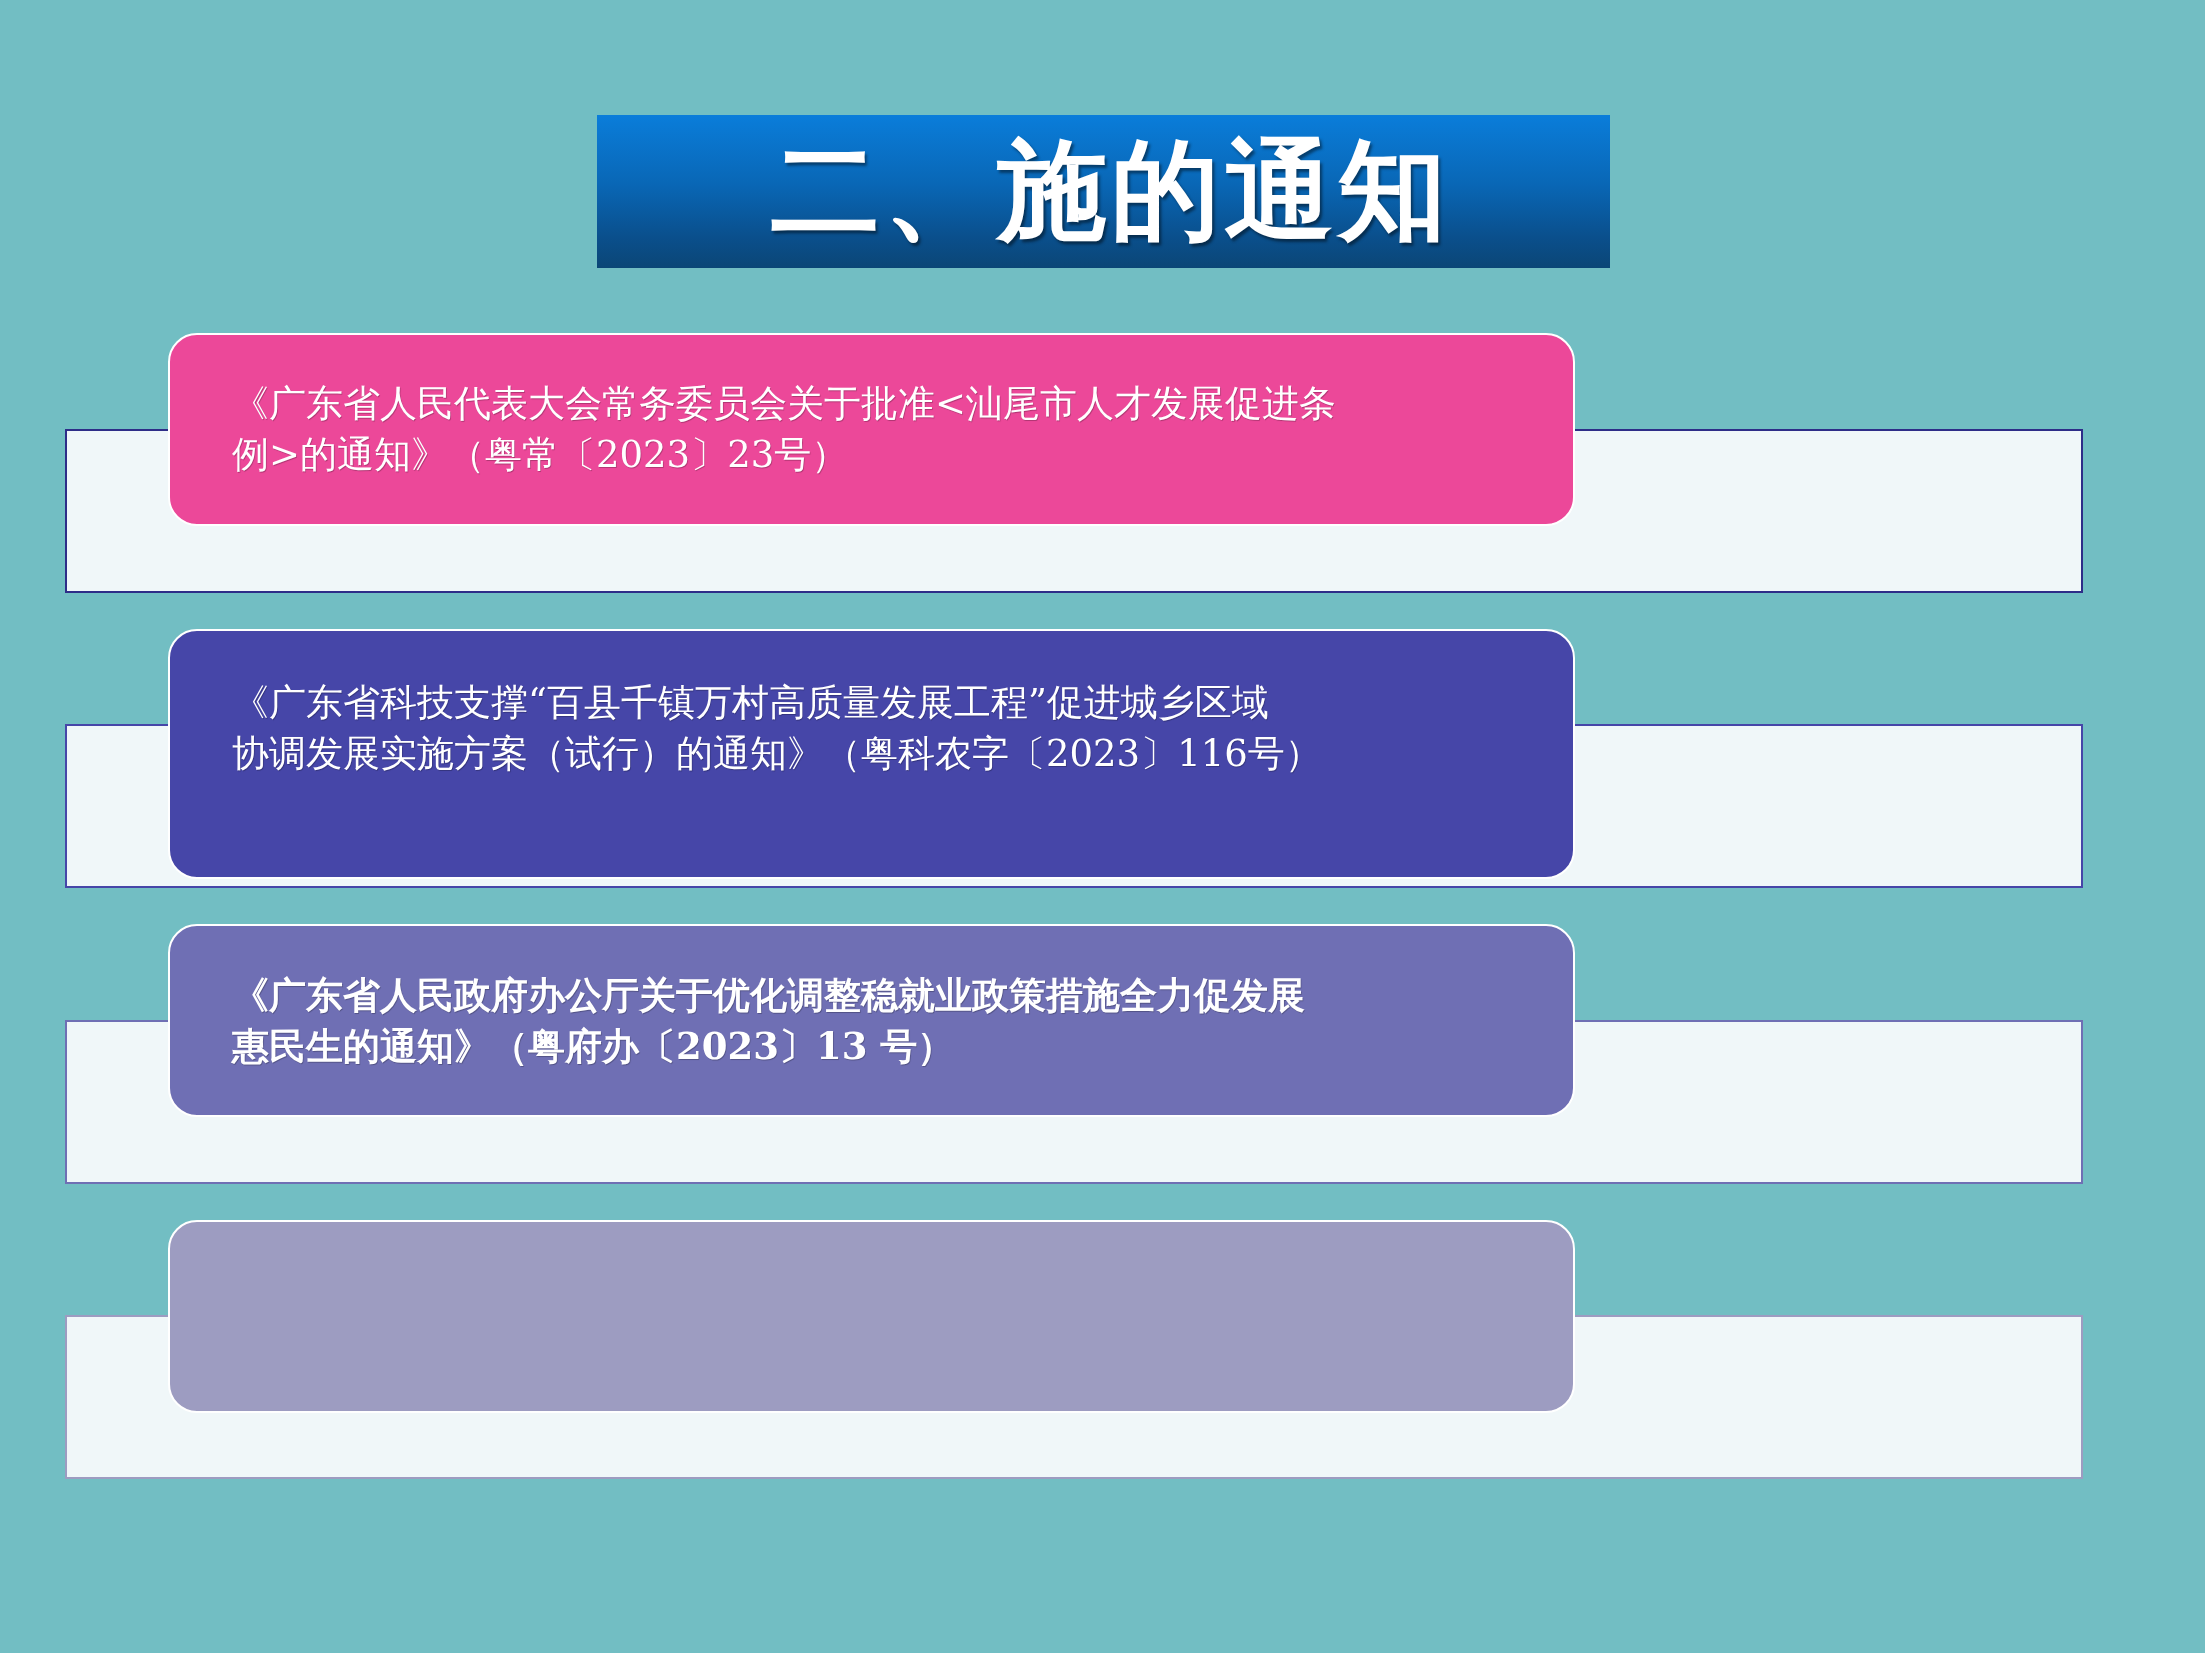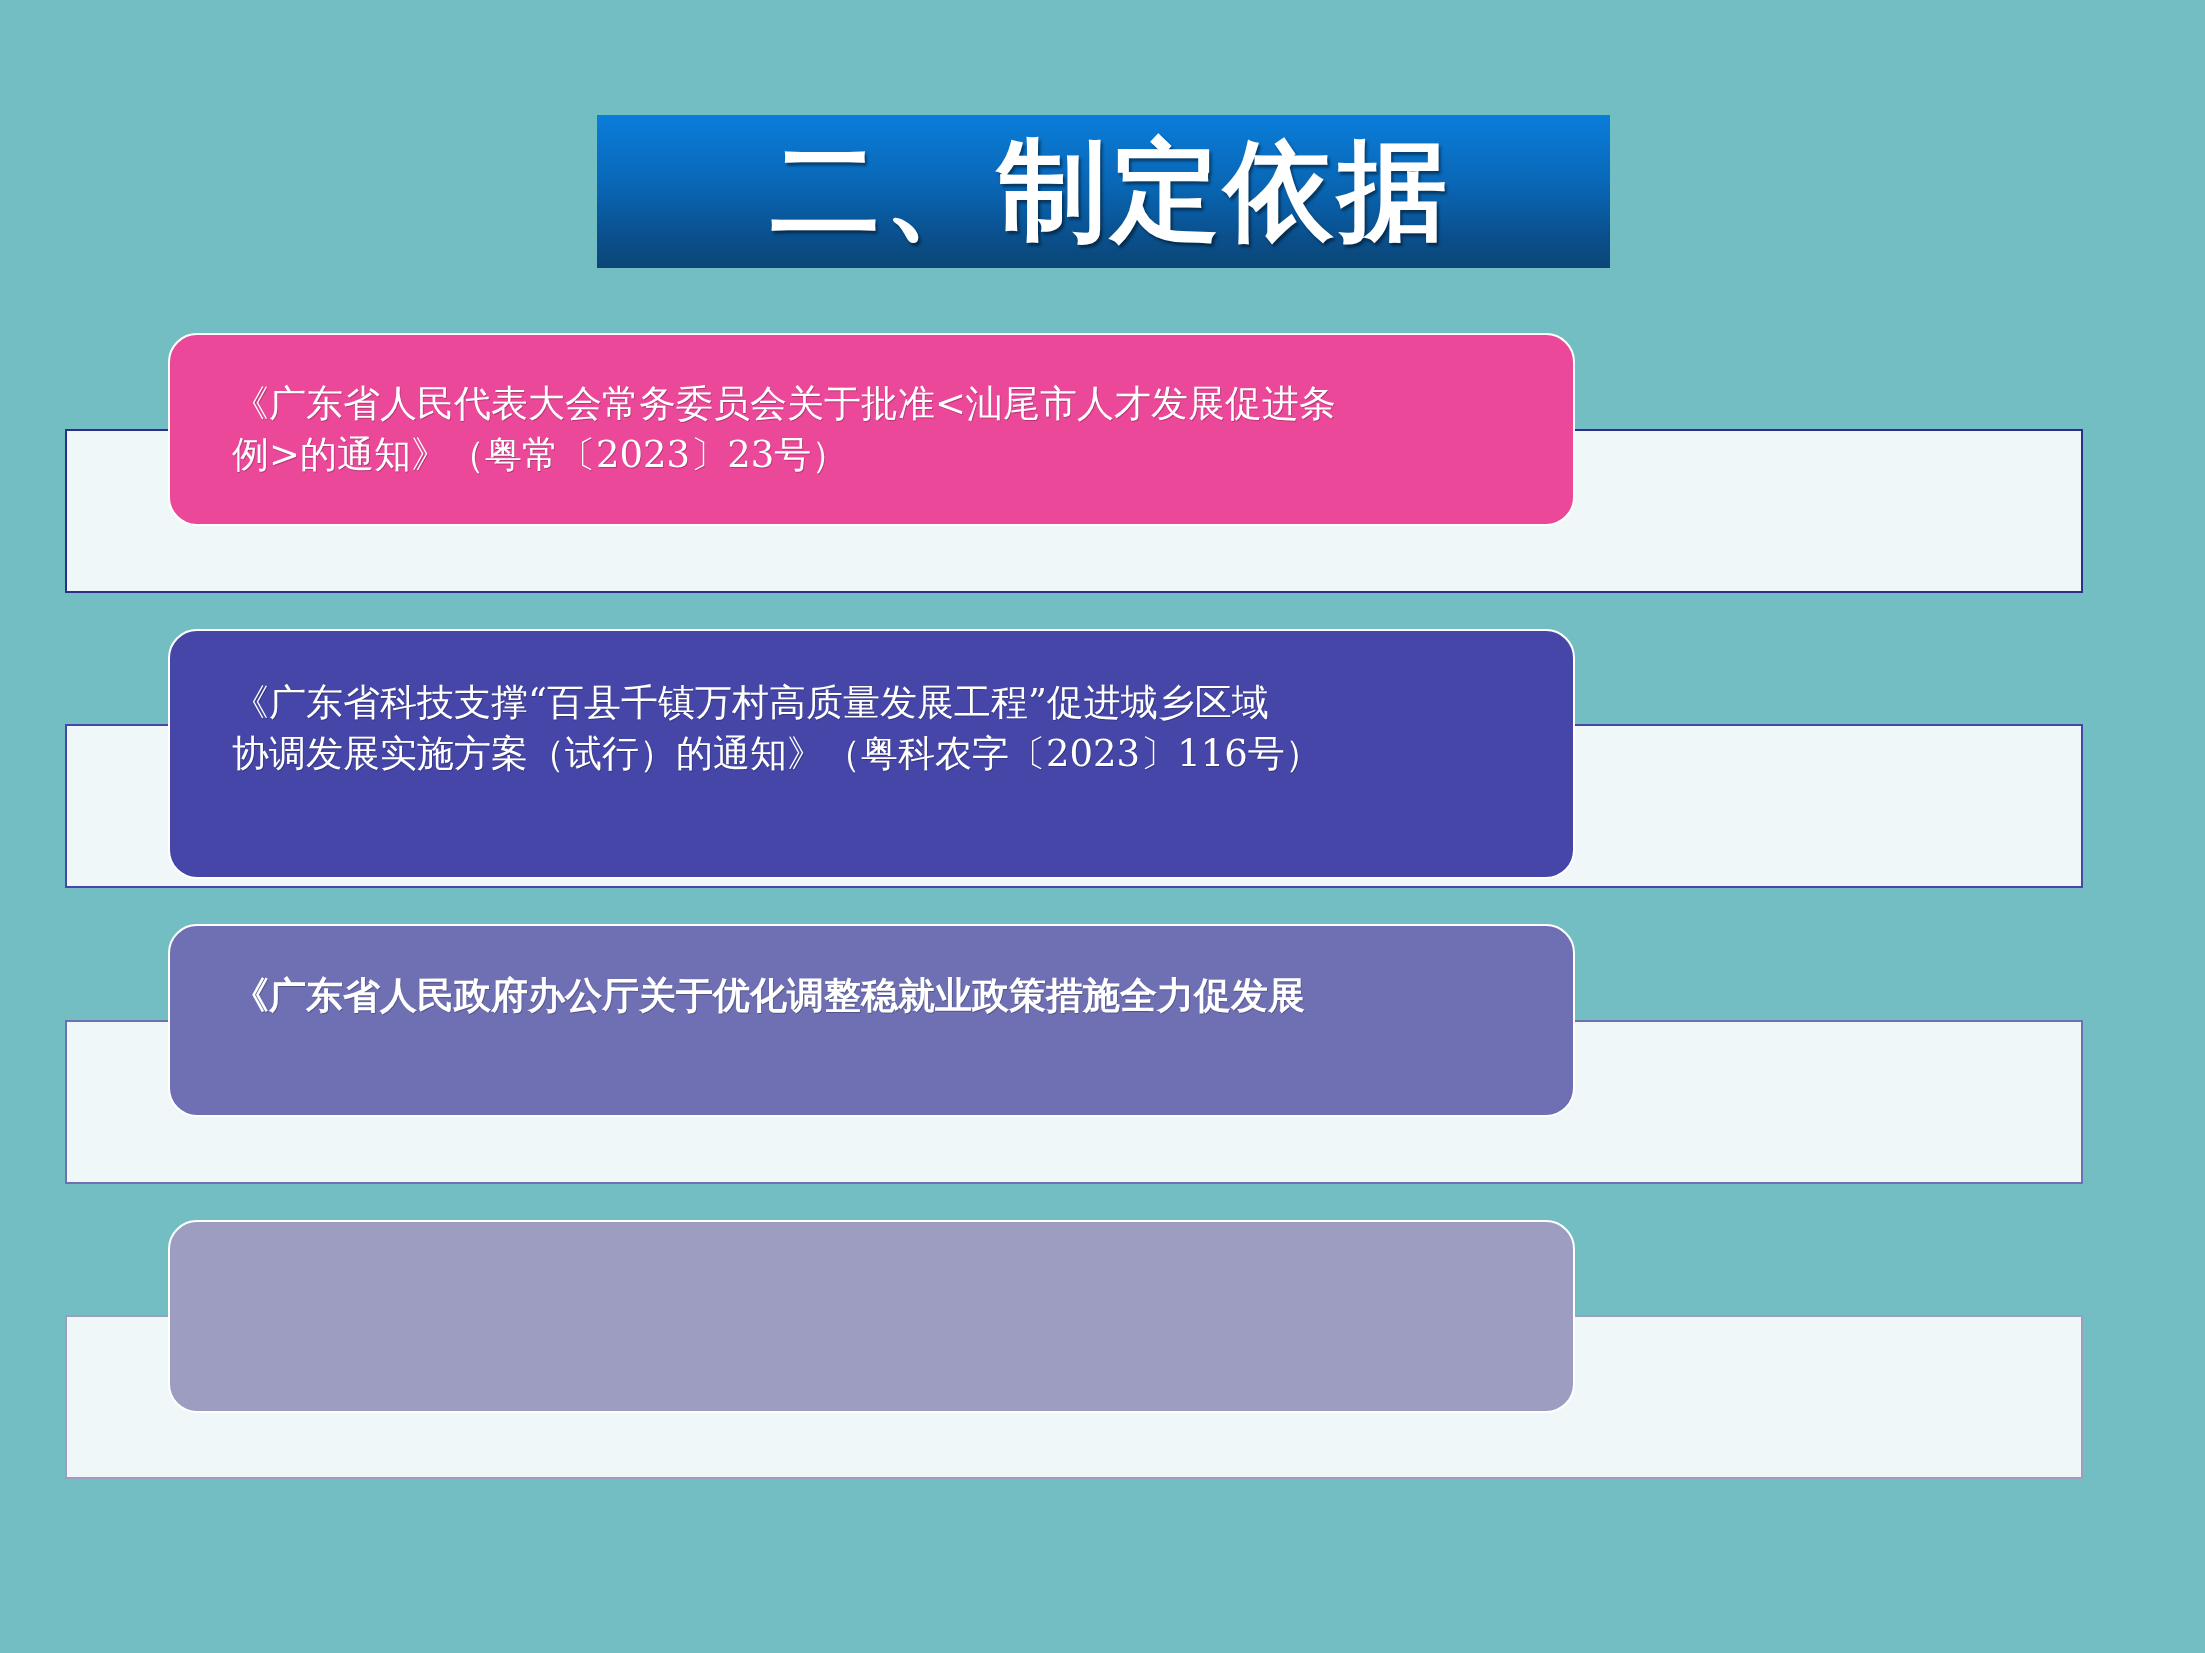--- a/index.html
+++ b/index.html
@@ -31,21 +31,21 @@
   .card-text {
     position: absolute; left: 62px; top: 44px; width: 1308px;
     color: #FFFFFF; font-size: 37px; line-height: 51px;
     text-shadow: 0.7px 0.7px 0.7px rgba(0,0,0,0.25);
   }
 </style>
 </head>
 <body>
 
 <div class="title-banner">
-  <span class="title-text">二、制定依据</span>
+  <span class="title-text">二、施的通知</span>
 </div>
 
 <div class="outer-box" style="top:429px; border-color:#2E2D88;"></div>
 <div class="card" style="top:333px; height:193px; background:#ec4899;">
   <div class="card-text" style="top:43px;">
     <div>《广东省人民代表大会常务委员会关于批准&lt;汕尾市人才发展促进条</div>
     <div>例&gt;的通知》（粤常〔2023〕23号）</div>
   </div>
 </div>
 
@@ -54,20 +54,21 @@
   <div class="card-text" style="top:46px;">
     <div>《广东省科技支撑“百县千镇万村高质量发展工程”促进城乡区域</div>
     <div>协调发展实施方案（试行）的通知》（粤科农字〔2023〕116号）</div>
   </div>
 </div>
 
 <div class="outer-box" style="top:1020px; border-color:#6F6FB4;"></div>
 <div class="card" style="top:924px; height:193px; background:#6F6FB4;">
   <div class="card-text" style="top:44px;font-weight:bold;">
     <div>《广东省人民政府办公厅关于优化调整稳就业政策措施全力促发展</div>
+    <div>惠民生的通知》（粤府办〔2023〕13 号）</div>
   </div>
 </div>
 
 <div class="outer-box" style="top:1315px; border-color:#9D9CC1;"></div>
 <div class="card" style="top:1220px; height:193px; background:#9D9CC1;">
   <div class="card-text" style="top:44px;">
   </div>
 </div>
 
 

